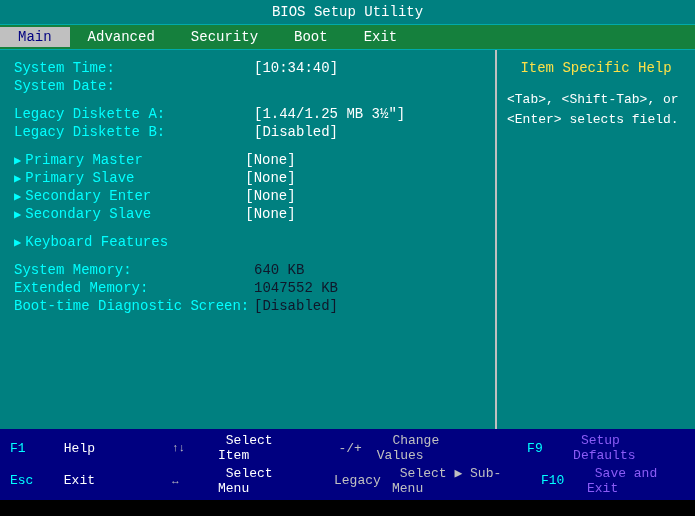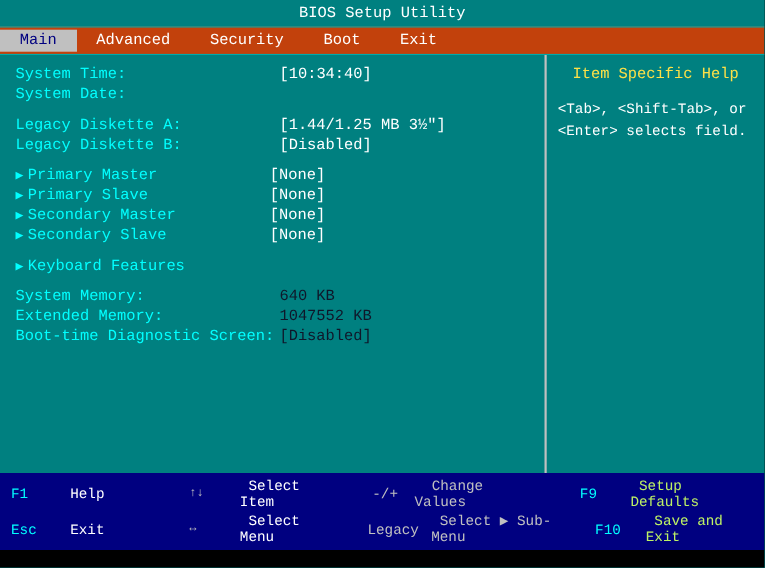--- a/index.html
+++ b/index.html
@@ -25,21 +25,21 @@
     #title-bar {
       background: #008080;
       text-align: center;
       padding: 4px 0;
       color: #ffffff;
       font-size: 14px;
     }
 
     
     #menu-bar {
-      background: #c2410c;
+      background: #15803d;
       display: flex;
       flex-direction: row;
       padding: 2px 0;
       border-top: 1px solid #00aaaa;
       border-bottom: 1px solid #00aaaa;
     }
 
     .menu-item {
       padding: 2px 18px;
       color: #ffffff;
@@ -186,21 +186,21 @@
       min-width: 120px;
     }
 
     .status-fn {
       color: #00ffff;
       font-size: 13px;
       min-width: 30px;
     }
 
     .status-fn-desc {
-      color: #bef264;
+      color: #8b5cf6;
       font-size: 13px;
     }
 
     .arrows {
       color: #c0c0c0;
       font-size: 11px;
     }
   </style>
 </head>
 <body>
@@ -253,21 +253,21 @@
       </div>
 
       <div class="submenu-row">
         <span class="submenu-arrow">▶</span>
         <span class="submenu-label">Primary Slave</span>
         <span class="submenu-value">[None]</span>
       </div>
 
       <div class="submenu-row">
         <span class="submenu-arrow">▶</span>
-        <span class="submenu-label">Secondary Master</span>
+        <span class="submenu-label">Secondary Enter</span>
         <span class="submenu-value">[None]</span>
       </div>
 
       <div class="submenu-row">
         <span class="submenu-arrow">▶</span>
         <span class="submenu-label">Secondary Slave</span>
         <span class="submenu-value">[None]</span>
       </div>
 
       <div class="section-spacer"></div>

